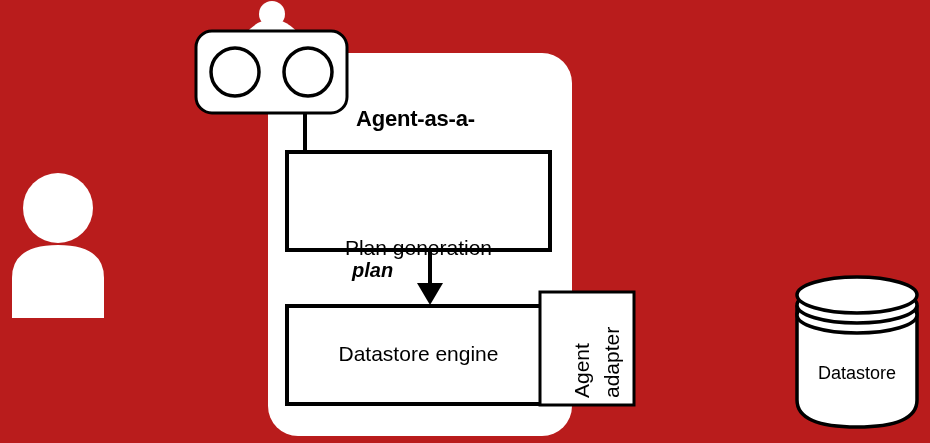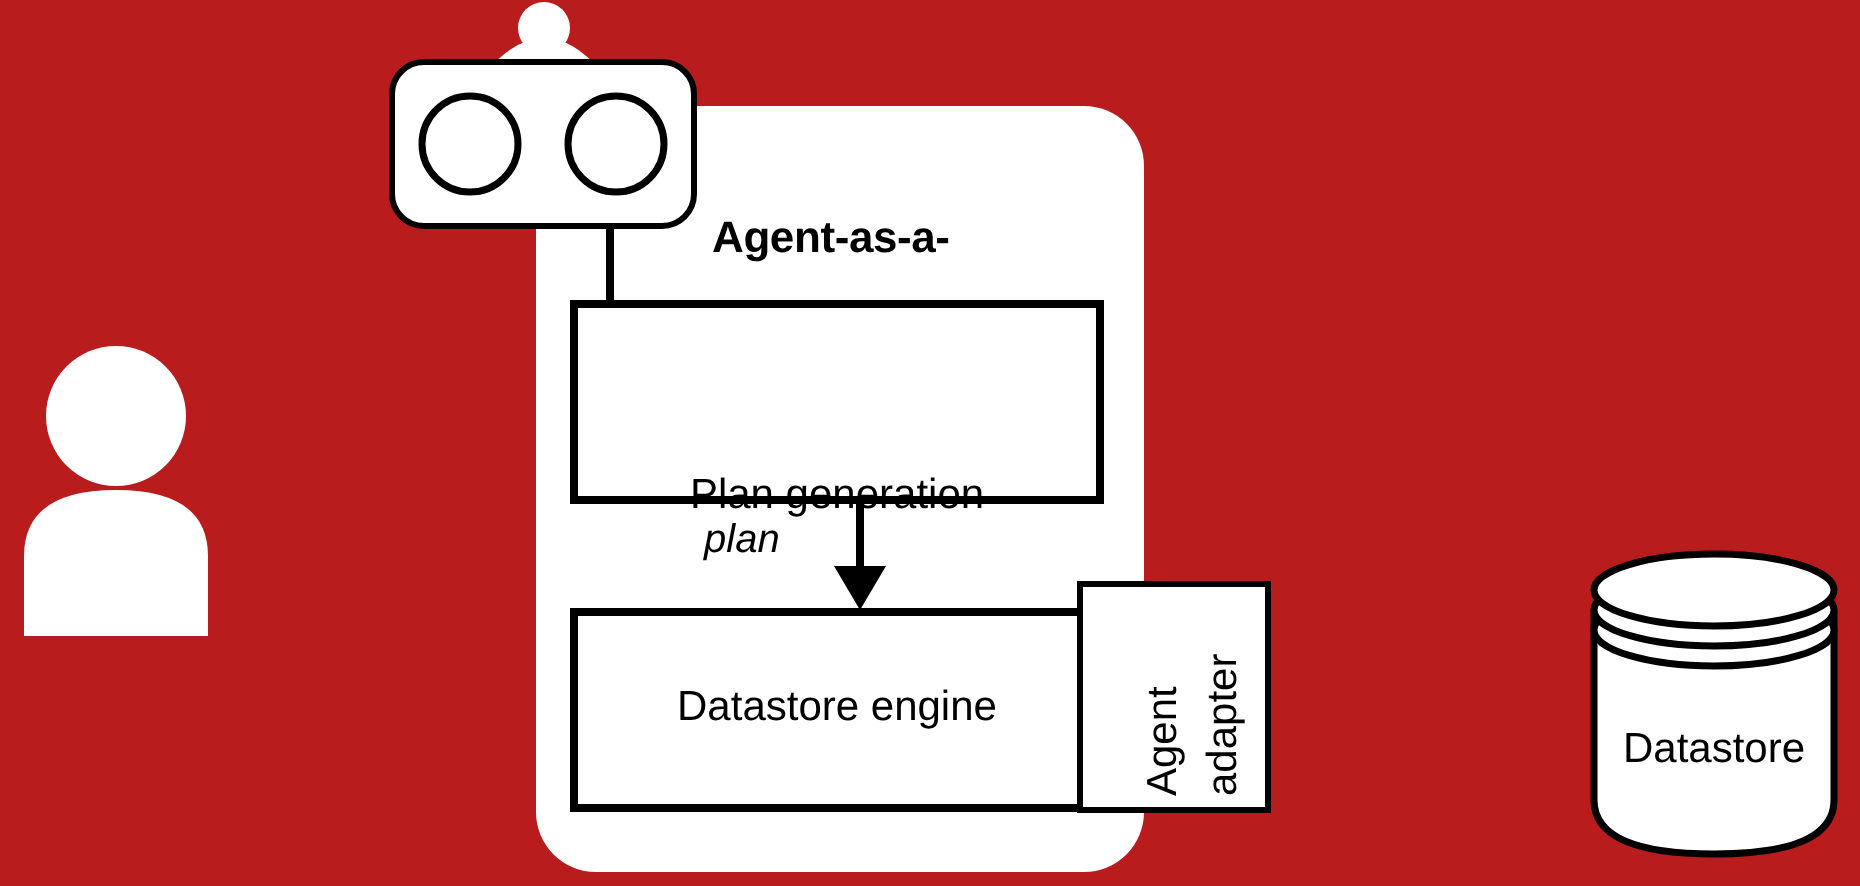--- a/index.html
+++ b/index.html
@@ -23,37 +23,38 @@
     left: 0;
     top: 0;
     width: 930px;
     height: 443px;
   }
   .lbl {
     position: absolute;
     color: #000000;
     white-space: pre;
     line-height: 1.12;
+    font-weight: bold;
   }
   .lbl-title {
     font-size: 22px;
     font-weight: bold;
     letter-spacing: -0.2px;
     color: #000000;
   }
   .lbl-box {
     font-size: 21px;
     font-weight: normal;
   }
   .lbl-plan {
     font-size: 20px;
     font-style: italic;
   }
   .lbl-store {
-    font-size: 21px;
+    font-size: 18px;
     font-weight: normal;
   }
   .lbl-rot {
     position: absolute;
     font-size: 21px;
     font-weight: normal;
     color: #000000;
     white-space: pre;
     transform-origin: 0 0;
     transform: rotate(-90deg);

